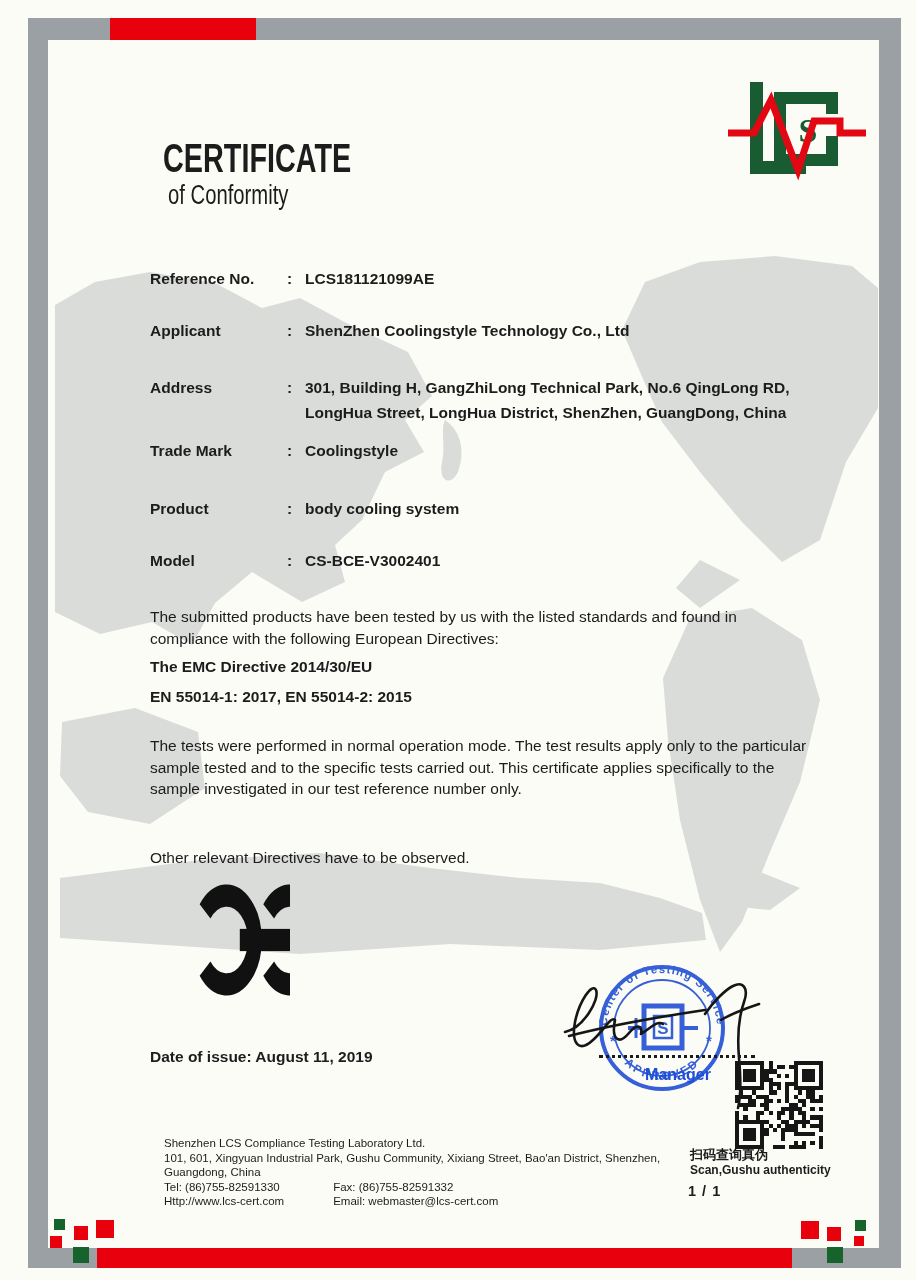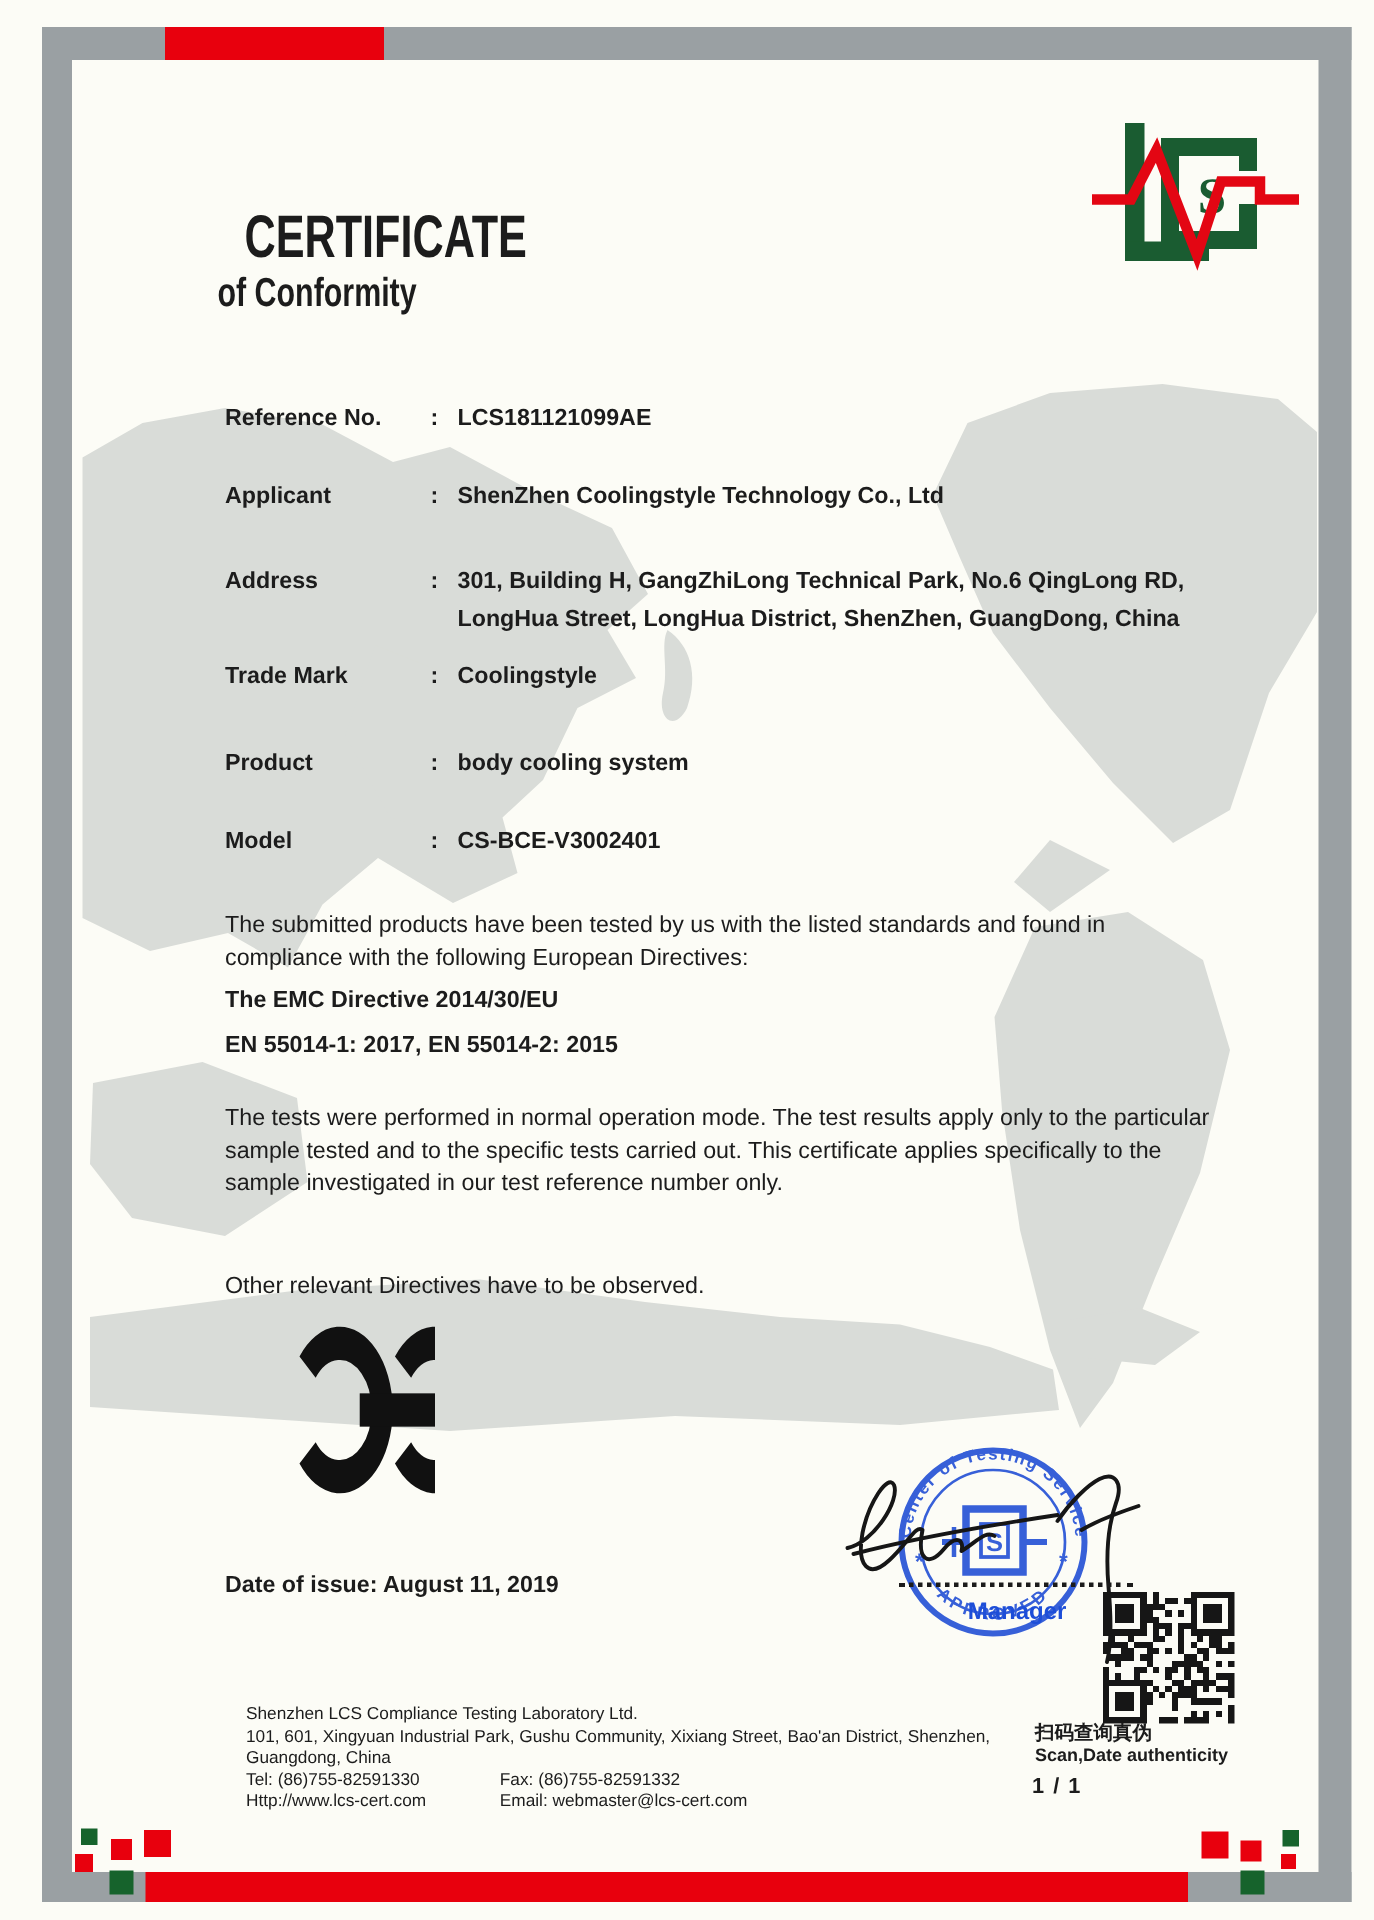--- a/index.html
+++ b/index.html
@@ -16,21 +16,21 @@
 
   
   #watermark{position:absolute;left:0;top:0;z-index:0;}
 
   .content{position:absolute;left:0;top:0;width:916px;height:1280px;z-index:1;}
 
   
   .title1{position:absolute;left:163px;top:136px;font-size:40px;font-weight:bold;
           letter-spacing:0px;white-space:nowrap;}
   .title1 span{display:inline-block;transform:scaleX(.72);transform-origin:left center;}
-  .title2{position:absolute;left:145px;top:180px;font-size:27px;font-weight:bold;white-space:nowrap;}
+  .title2{position:absolute;left:168px;top:180px;font-size:27px;font-weight:normal;white-space:nowrap;}
   .title2 span{display:inline-block;transform:scaleX(.75);transform-origin:left center;}
 
   
   .frow{position:absolute;left:150px;width:700px;font-size:15.5px;font-weight:bold;line-height:25px;}
   .frow .lab{position:absolute;left:0;top:0;width:140px;}
   .frow .sep{position:absolute;left:137px;top:0;}
   .frow .val{position:absolute;left:155px;top:0;width:492px;}
 
   
   .para{position:absolute;left:150px;width:668px;font-size:15.5px;line-height:21.5px;}
@@ -463,16 +463,16 @@
         <rect x="11" y="20" width="1" height="1" fill="#161616"></rect>
         <rect x="13" y="20" width="1" height="1" fill="#161616"></rect>
         <rect x="14" y="20" width="1" height="1" fill="#161616"></rect>
         <rect x="15" y="20" width="1" height="1" fill="#161616"></rect>
         <rect x="16" y="20" width="1" height="1" fill="#161616"></rect>
         <rect x="20" y="20" width="1" height="1" fill="#161616"></rect>
       </svg>
   </div>
   <div class="qrcaption">
     <div class="cn">扫码查询真伪</div>
-    <div class="en">Scan,Date authenticity</div>
+    <div class="en">Scan,Gushu authenticity</div>
   </div>
 
 </div>
 
 </body></html>

